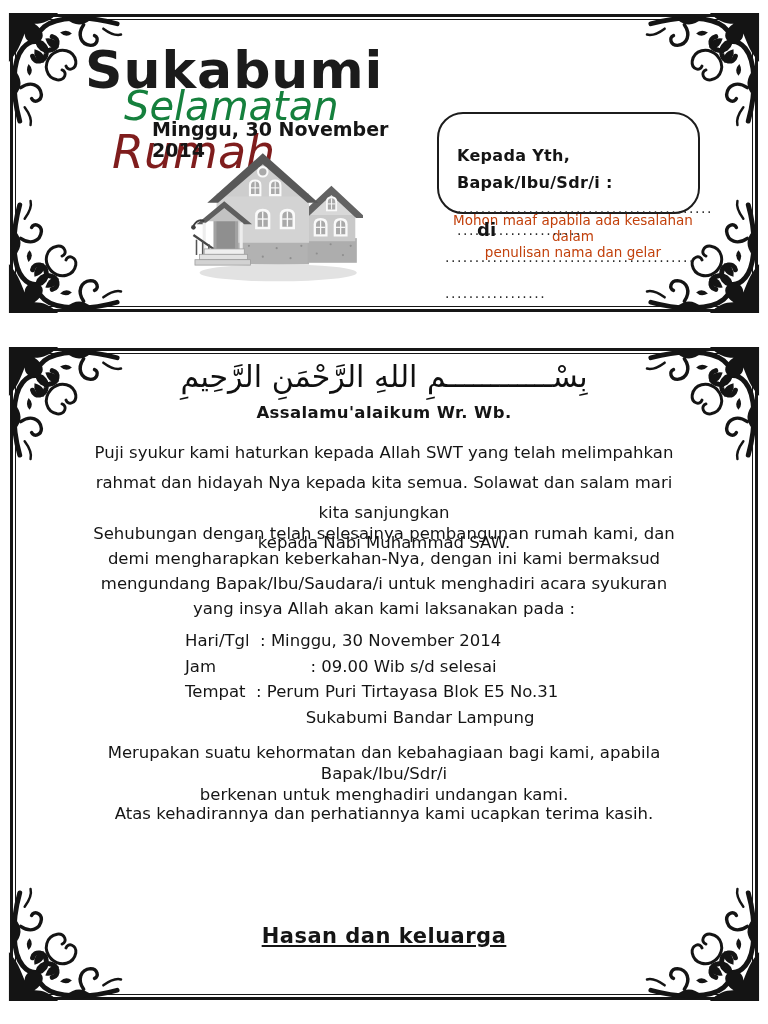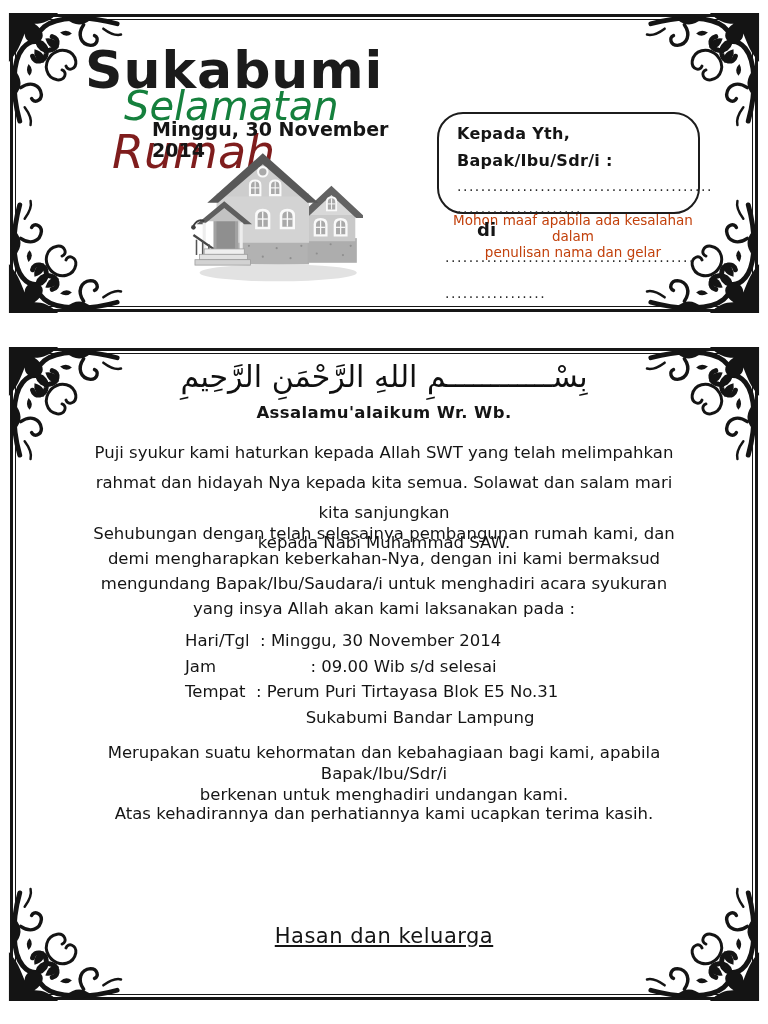--- a/index.html
+++ b/index.html
@@ -25,21 +25,21 @@
   .corner.br { right:-5px; bottom:-5px; transform:scale(-1,-1); }
   
   .abs { position:absolute; }
   .title-main   { left:85px;  top:44px;  font-size:52px; letter-spacing:1px; color:#1b1b1b; line-height:1; }
   .title-sub1   { left:124px; top:86px;  font-size:40px; font-style:italic; color:#15803d; line-height:1; }
   .title-sub2   { left:112px; top:129px; font-size:46px; font-style:italic; color:#7f1d1d; line-height:1; }
   .date-overlay { left:152px; top:119px; font-size:19px; font-weight:bold; line-height:21px; white-space:pre-line; z-index:3; }
   .house-wrap   { left:178px; top:144px; width:185px; height:142px; z-index:2; }
   .recipient-box {
     left:437px; top:112px; width:263px; height:102px;
-    border:2px solid #1c1c1c; border-radius:26px; padding:6px 18px 0 18px; z-index:4; background:#fff;
+    border:2px solid #1c1c1c; border-radius:26px; padding:28px 18px 0 18px; z-index:4; background:#fff;
   }
   .recipient-box .rb-line { font-size:16px; font-weight:bold; line-height:27px; letter-spacing:.3px; }
   .dots { font-size:14px; letter-spacing:1.5px; color:#2a2a2a; line-height:20px; white-space:pre; }
   .recipient-box .dots { margin-top:2px; }
   .apology {
     left:437px; top:212px; width:272px; text-align:center;
     font-size:13.5px; line-height:16px; white-space:pre-line; color:#c2410c;
   }
   .di-label { left:452px; top:219px; font-size:18px; font-weight:bold; z-index:5; background:transparent;margin-left:25px; }
   .dots-a { left:445px; top:247px; }
@@ -51,21 +51,21 @@
   }
   .center-text { left:34px; width:700px; text-align:center; white-space:pre-line; }
   .salam-open  { top:403px; font-size:16.5px; font-weight:bold; letter-spacing:.4px; }
   .para1 { top:438px;  font-size:16.5px; line-height:30px; }
   .para2 { top:521px;  font-size:16.5px; line-height:25px; }
   .event-block { left:185px; top:628px; font-size:16.5px; line-height:25.5px; }
   .event-block .ev-line { white-space:pre; }
   .para3 { top:735px;  font-size:16.5px; line-height:21px;margin-top:7px; }
   .para4 { top:804px;  font-size:16.5px; }
   .salam-close { top:845px; font-size:17px; font-weight:bold; letter-spacing:.4px; }
-  .signature { top:924px; font-size:21px; font-weight:normal; text-decoration:underline; letter-spacing:.5px; }
+  .signature { top:924px; font-size:21px; font-weight:bold; text-decoration:underline; letter-spacing:.5px; }
   .hidden-defs { position:absolute; width:0; height:0; overflow:hidden; }
 </style>
 </head>
 <body>
 
 <svg class="hidden-defs" aria-hidden="true">
   <defs>
     <g id="corner-flourish">
       <g stroke="#141414" fill="none" stroke-linecap="round">
         <path d="M114,15 C82,6 52,8 40,18 C28,28 33,43 45,42 C54,41 56,30 48,28" stroke-width="5"></path>

